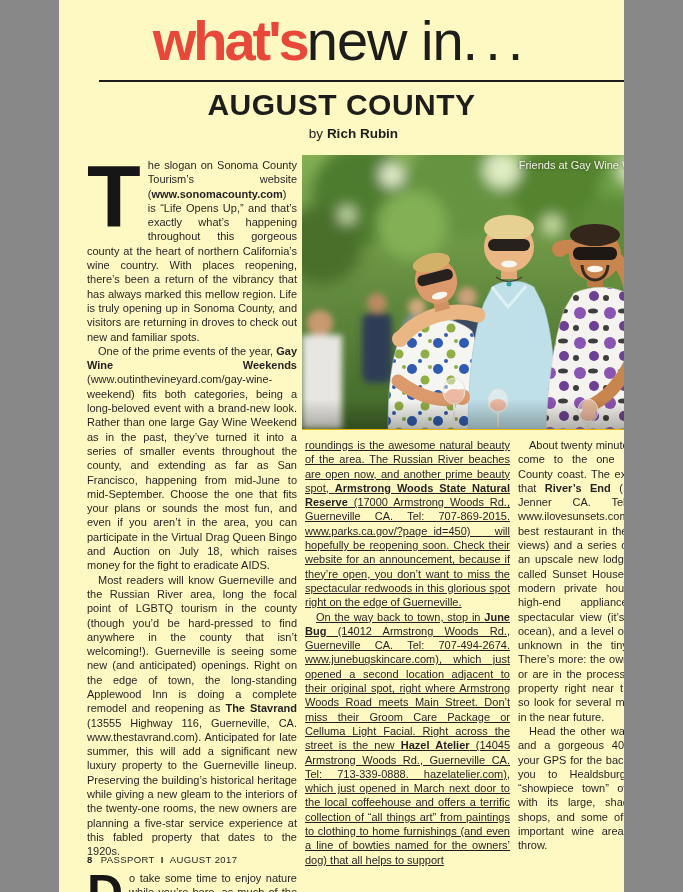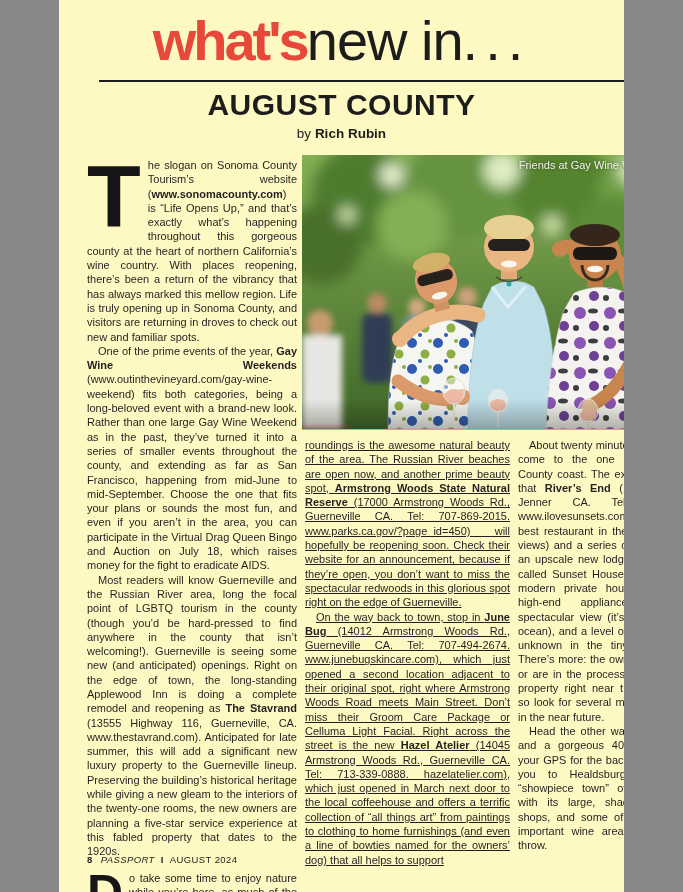--- a/index.html
+++ b/index.html
@@ -9,21 +9,21 @@
   
   .masthead{position:absolute;top:8px;left:0;width:100%;text-align:center;white-space:nowrap;}
   .brand-red{font-size:56px;font-weight:bold;letter-spacing:-3px;color:#e8483a;}
   .brand-rest{font-size:56px;font-weight:300;letter-spacing:-1px;color:#1d1d1b;}
   .brand-dots{font-size:56px;font-weight:300;letter-spacing:7px;color:#1d1d1b;}
   .masthead-rule{position:absolute;top:80px;left:40px;width:601px;border-top:2px solid #1d1d1b;}
 
   
   .article-title{position:absolute;top:88px;left:0;width:100%;text-align:center;
                  font-size:30px;font-weight:bold;color:#1d1d1b;letter-spacing:.5px;}
-  .byline{position:absolute;top:126px;left:0;width:100%;text-align:center;font-size:13.5px;color:#1d1d1b;}
+  .byline{position:absolute;top:126px;left:12px;width:100%;text-align:center;font-size:13.5px;color:#1d1d1b;}
 
   
   .photo-wrap{position:absolute;left:243px;top:155px;width:412px;height:274px;
               border-bottom:1px solid #eab308;overflow:hidden;background:#5d8a3a;}
   .photo-wrap svg{display:block;width:100%;height:100%;}
   .photo-caption{position:absolute;top:4px;right:9px;font-size:11px;color:#f4f2ea;
                  text-shadow:0 0 3px rgba(40,60,20,.8);}
   .photo-credit{position:absolute;left:661px;top:310px;height:150px;writing-mode:vertical-rl;
                 transform:rotate(180deg);font-size:7.5px;color:#4d4d4d;letter-spacing:.4px;white-space:nowrap;}
 
@@ -36,21 +36,21 @@
   .para.indent{text-indent:11px;}
   .para.spaced{margin-top:12px;}
   .b{font-weight:bold;}
   .dropcap{float:left;font-weight:bold;color:#161616;}
   .dropcap.large{font-size:88px;line-height:70px;margin:3px 7px 0 0;}
   .dropcap.small{font-size:50px;line-height:40px;margin:2px 6px 0 0;}
 
   
   .footer{position:absolute;left:28px;top:854px;font-size:9.5px;letter-spacing:.4px;color:#1d1d1b;}
   .footer .pn{font-weight:bold;margin-right:8px;}
-  .footer .mag{margin-right:6px;font-style:italic;}
+  .footer .mag{margin-right:6px;}
   .footer .div{font-weight:bold;margin-right:6px;}
 </style>
 </head>
 <body>
 
 <div class="page">
 
   <div class="masthead">
     <span class="brand-red">what's</span><span class="brand-rest">new in</span><span class="brand-dots">...</span>
   </div>
@@ -214,16 +214,16 @@
   <div class="col col-2">
       <p class="para"><span>roundings is the awesome natural beauty of the area. The Russian River beaches are open now, and another prime beauty spot, </span><span class="b">Armstrong Woods State Natural Reserve</span><span> (17000 Armstrong Woods Rd., Guerneville CA. Tel: 707-869-2015. www.parks.ca.gov/?page_id=450) will hopefully be reopening soon. Check their website for an announcement, because if they’re open, you don’t want to miss the spectacular redwoods in this glorious spot right on the edge of Guerneville.</span></p>
       <p class="para indent"><span>On the way back to town, stop in </span><span class="b">June Bug</span><span> (14012 Armstrong Woods Rd., Guerneville CA. Tel: 707-494-2674. www.junebugskincare.com), which just opened a second location adjacent to their original spot, right where Armstrong Woods Road meets Main Street. Don’t miss their Groom Care Package or Celluma Light Facial. Right across the street is the new </span><span class="b">Hazel Atelier</span><span> (14045 Armstrong Woods Rd., Guerneville CA. Tel: 713-339-0888. hazelatelier.com), which just opened in March next door to the local coffeehouse and offers a terrific collection of “all things art” from paintings to clothing to home furnishings (and even a line of bowties named for the owners’ dog) that all helps to support</span></p>
     </div>
   <div class="col col-3">
       <p class="para indent"><span>About twenty minutes west of here, you come to the one and only Sonoma County coast. The exciting news here is that </span><span class="b">River’s End</span><span> (11048 Highway 1, Jenner CA. Tel: 707-865-2484. www.ilovesunsets.com), for years the best restaurant in the county (oh, those views) and a series of cottages, opened an upscale new lodging on the property called Sunset House, a two-level, ultra-modern private house, equipped with high-end appliances, that same spectacular view (it’s right down by the ocean), and a level of comfort previously unknown in the tiny town of Jenner. There’s more: the owners have acquired, or are in the process of acquiring, more property right near the hotel/restaurant, so look for several more Sunset Houses in the near future.</span></p>
       <p class="para indent"><span>Head the other way from Guerneville, and a gorgeous 40-minute drive (ask your GPS for the back road route) brings you to Healdsburg, for many the “showpiece town” of Sonoma County, with its large, shady plaza, upscale shops, and some of the county’s most important wine areas within a stone’s throw.</span></p>
     </div>
 
   <div class="footer">
-    <span class="pn">8</span><span class="mag">PASSPORT</span><span class="div">I</span><span>AUGUST 2024</span>
+    <span class="pn">8</span><span class="mag">PASSPORT</span><span class="div">I</span><span>AUGUST 2017</span>
   </div>
 
 </div>
 
 </body></html>

